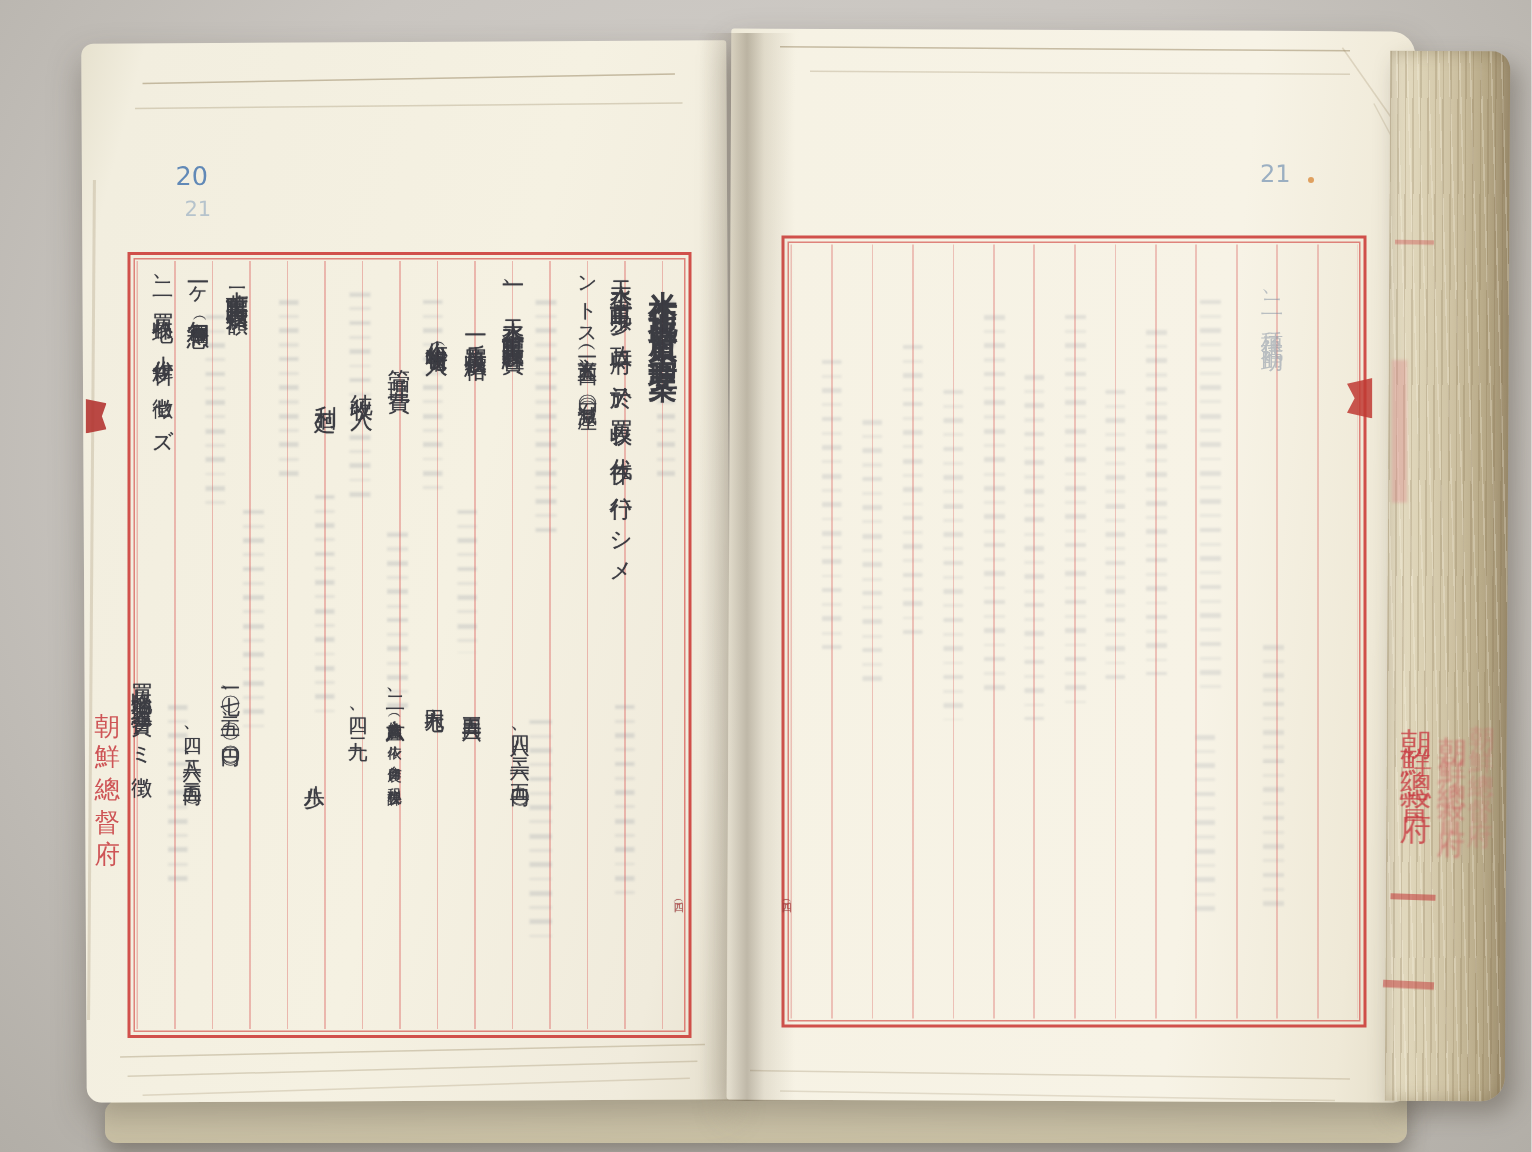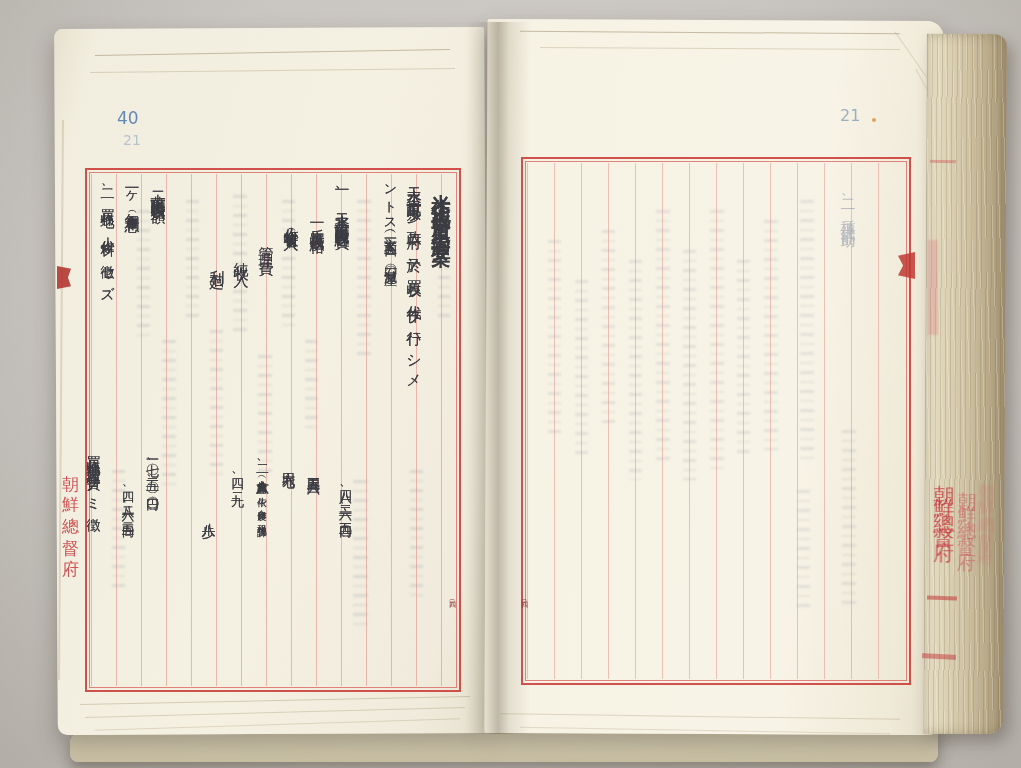--- a/index.html
+++ b/index.html
@@ -59,21 +59,21 @@
 <div class="scene">
 
   <div class="underpages"></div>
 
   <div class="page left-page"></div>
 
   <div class="sheetline" style="left:95px;top:52px;width:355px;transform:rotate(-1deg);"></div>
   <div class="sheetline" style="left:90px;top:70px;width:365px;transform:rotate(-0.6deg);opacity:.6;"></div>
   <div class="sheetline" style="left:60px;top:120px;width:2px;height:560px;transform:rotate(.4deg);opacity:.5;"></div>
 
-  <div class="pno" style="left:117px;top:108px;font-size:17px;color:#4878b0;opacity:.85;">40</div>
+  <div class="pno" style="left:117px;top:108px;font-size:17px;color:#4878b0;opacity:.85;">20</div>
   <div class="pno" style="left:123px;top:132px;font-size:14px;color:rgba(90,130,175,.4);filter:blur(.5px);">21</div>
 
   <div class="frame" style="left:85px;top:168px;width:372px;height:520px;"></div>
 
   <div class="smudge" style="left:438px;top:200px;width:12px;height:120px;"></div>
   <div class="smudge" style="left:410px;top:470px;width:13px;height:130px;"></div>
   <div class="smudge" style="left:357px;top:200px;width:14px;height:160px;"></div>
   <div class="smudge" style="left:353px;top:480px;width:15px;height:150px;"></div>
   <div class="smudge" style="left:305px;top:340px;width:13px;height:95px;"></div>
   <div class="smudge" style="left:282px;top:200px;width:13px;height:130px;"></div>

